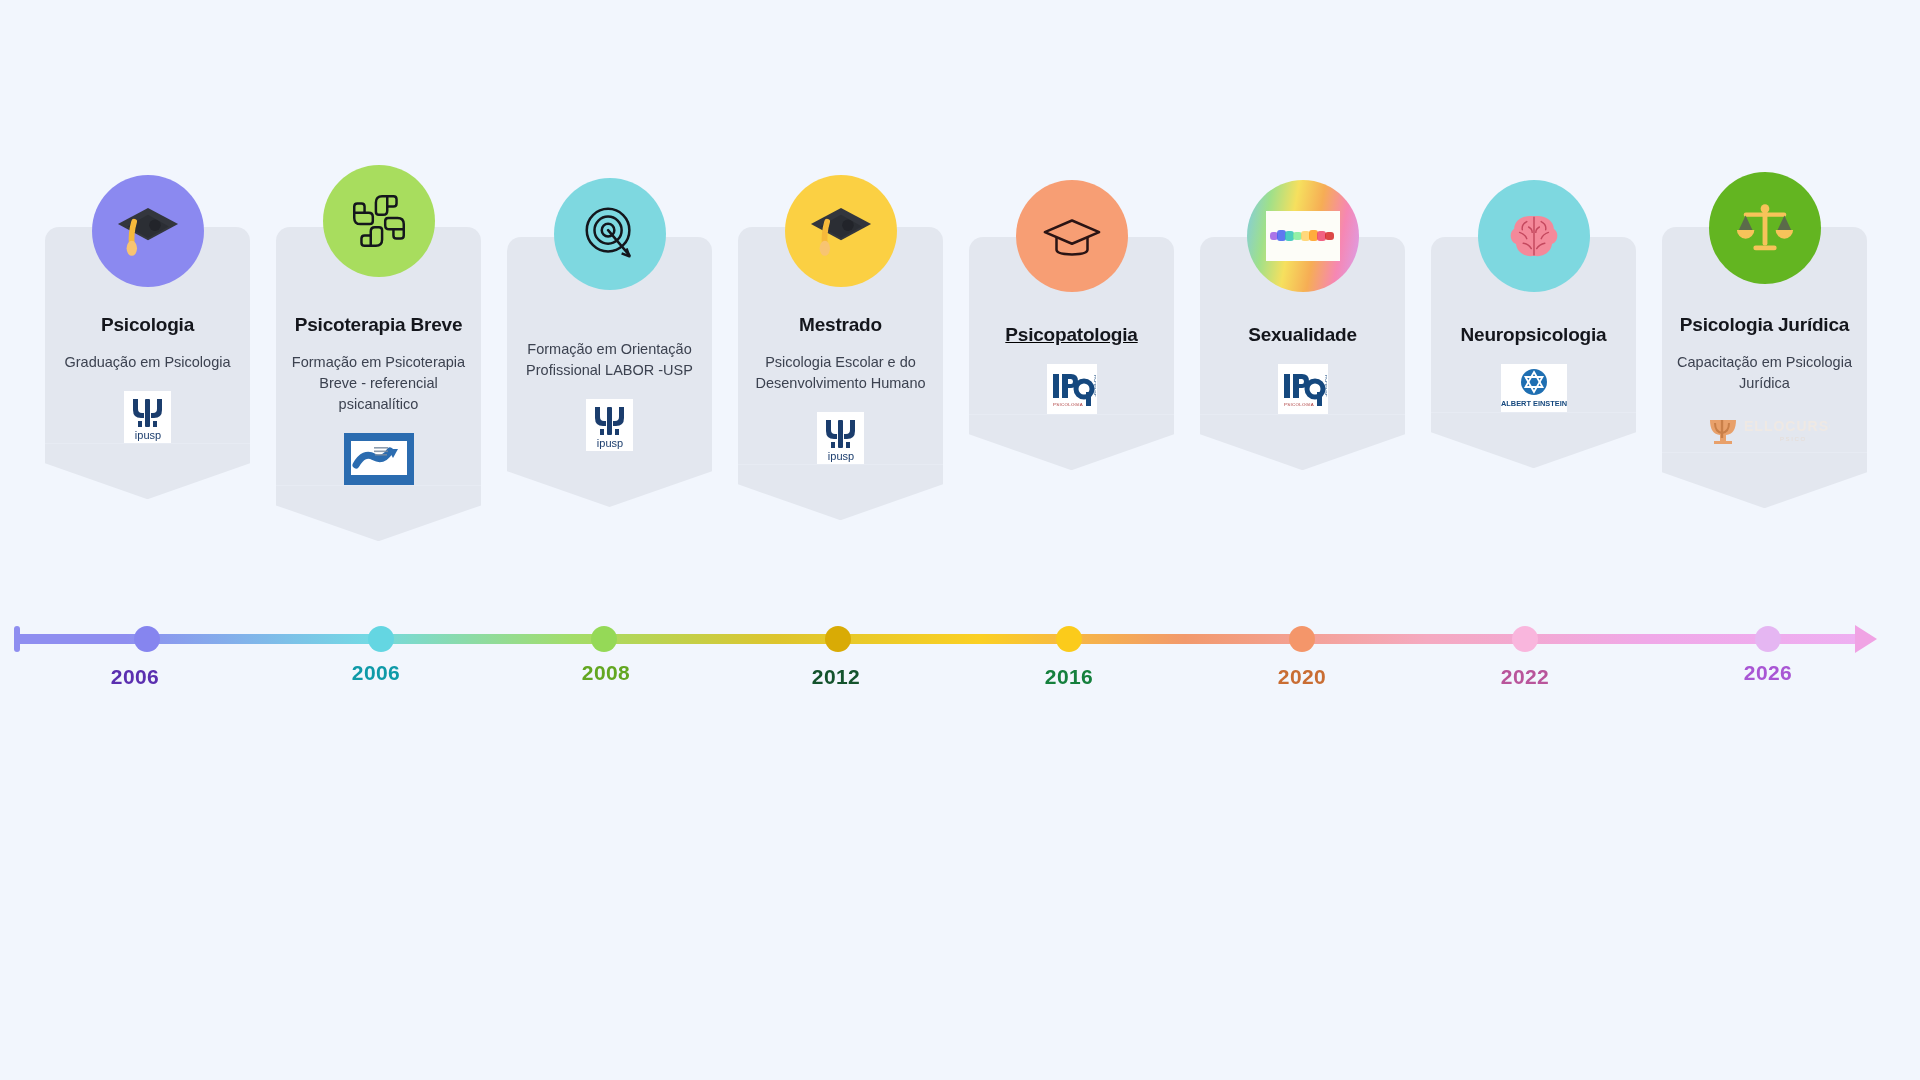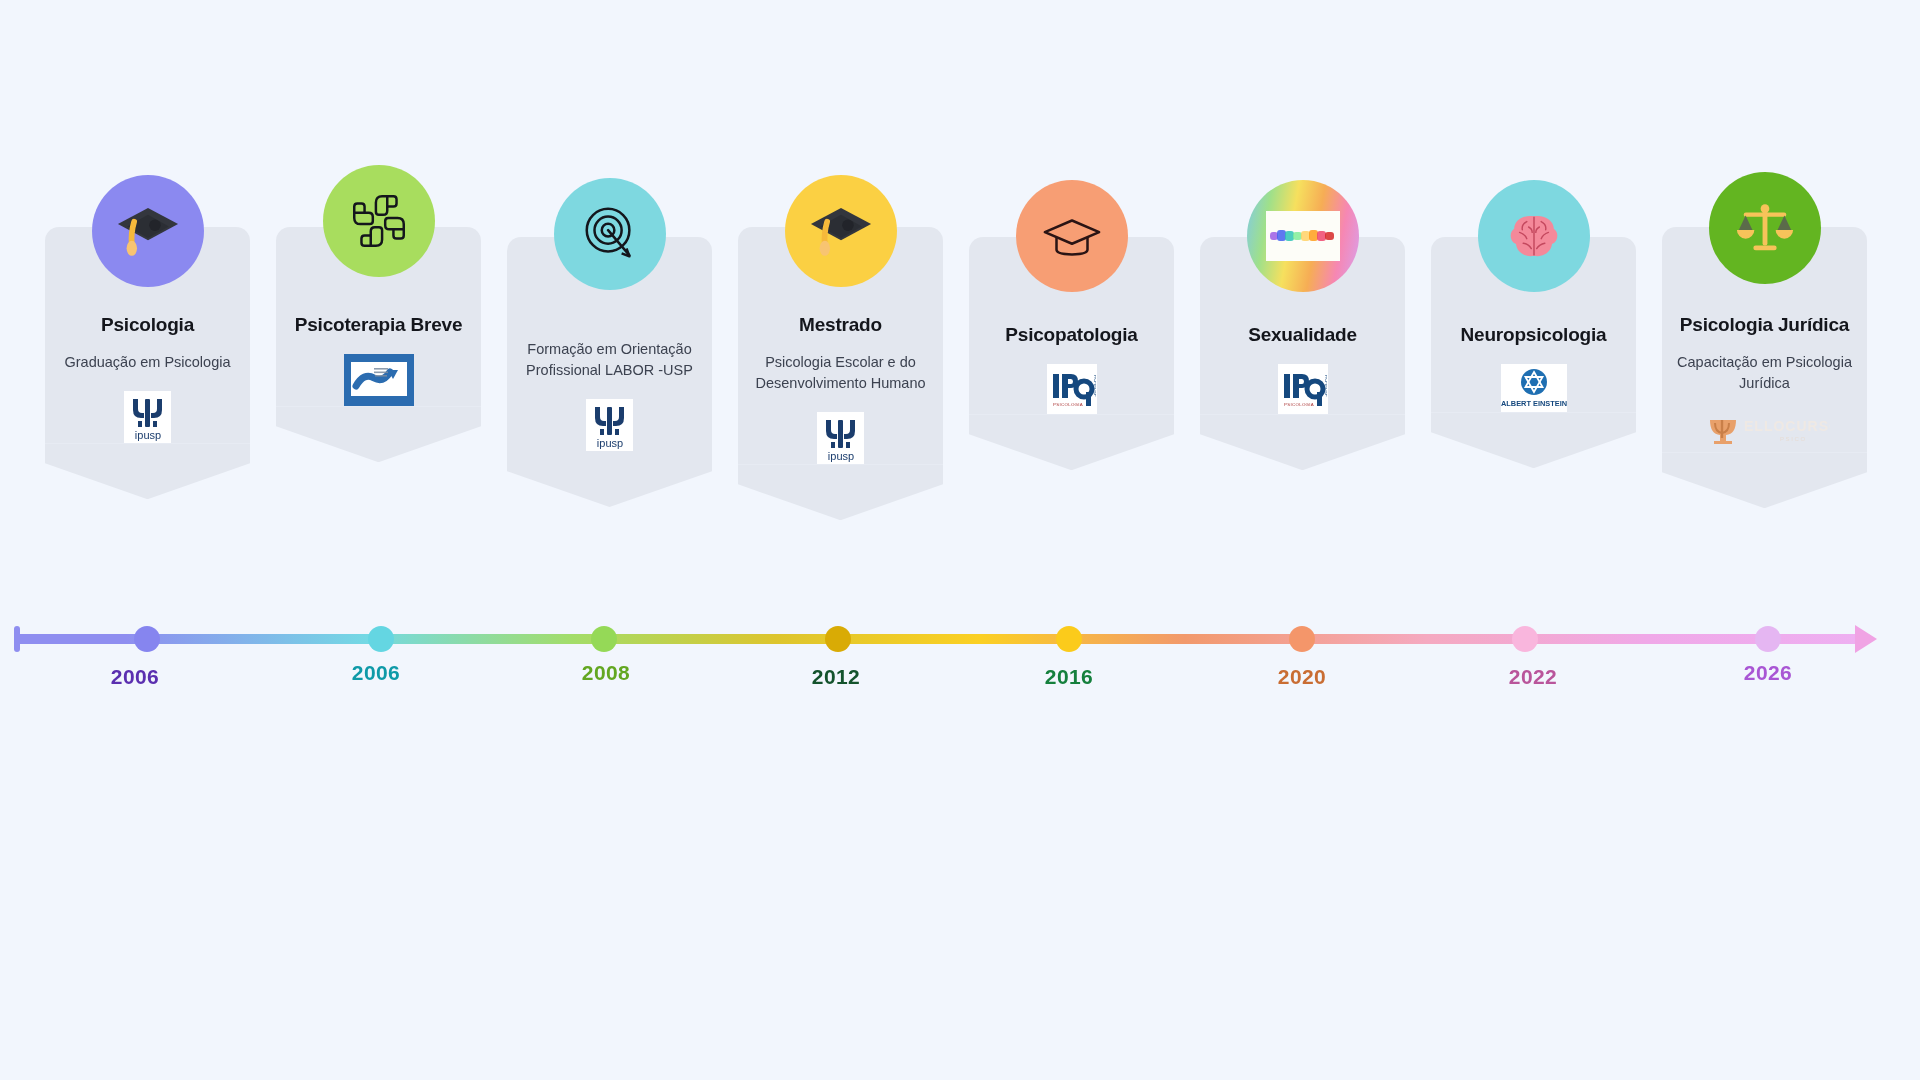--- a/index.html
+++ b/index.html
@@ -132,20 +132,21 @@
         <path d="M8 24 v-6 q0-3 3-3 h4 q3 0 3 3 v6"></path>
         <path d="M40 8 v14 q0 4 -4 4 h-4 q-3 0 -3 -3 v-9 q0 -6 6 -6 z"></path>
         <path d="M40 8 h6 q3 0 3 3 v4 q0 3 -3 3 h-6"></path>
         <path d="M56 40 h-14 q-4 0 -4 -4 v-4 q0-3 3-3 h9 q6 0 6 6 z"></path>
         <path d="M56 40 v6 q0 3 -3 3 h-4 q-3 0 -3 -3 v-6"></path>
         <path d="M24 56 v-14 q0-4 4-4 h4 q3 0 3 3 v9 q0 6 -6 6 z"></path>
         <path d="M24 56 h-6 q-3 0 -3 -3 v-4 q0-3 3-3 h6"></path>
       </svg>
           </div>
           <div class="card-title">Psicoterapia Breve</div>
+          <div class="card-desc">Formação em Psicoterapia Breve - referencial psicanalítico</div>
           <div class="logo" style="width: 70px; height: 52px;">
             <svg width="70" height="52" viewBox="0 0 70 52">
         <rect width="70" height="52" fill="#2b6cb0"></rect>
         <rect x="7" y="8" width="56" height="34" fill="#ffffff"></rect>
         <path d="M12 32 q8 -14 18 -8 q9 5 16 -6" stroke="#2b6cb0" stroke-width="7" fill="none" stroke-linecap="round"></path>
         <path d="M44 16 l10 0 l-5 9 z" fill="#2b6cb0"></path>
         <g fill="#7a8ba0" opacity=".85">
           <rect x="30" y="14" width="14" height="1.6"></rect>
           <rect x="30" y="17.5" width="14" height="1.6"></rect>
           <rect x="31" y="21" width="12" height="1.6"></rect>
@@ -203,21 +204,21 @@
           <rect x="19" y="6" width="5" height="28" rx="1"></rect>
           <path d="M12 28 h4 v6 h-4 z"></path>
           <path d="M27 28 h4 v6 h-4 z"></path>
         </g>
         <text x="22" y="46" font-family="Liberation Sans, sans-serif" font-size="11" fill="#1b3d6d" text-anchor="middle">ipusp</text>
       </svg>
           </div>
         </div>
         <div class="card-point"></div>
       </div>
-      <div class="card-wrap" style="left: 969px; top: 237px;">
+      <div class="card-wrap" style="left: 969px; top: 237px; text-decoration: underline;">
         <div class="card-body">
           <div class="badge" style="top: -57px; background: rgb(247, 158, 116);">
             <svg width="62" height="62" viewBox="0 0 64 64" fill="none" stroke="#2a1414" stroke-width="2.6" stroke-linejoin="round">
         <path d="M32 16 L60 28 L32 40 L4 28 Z"></path>
         <path d="M16 34 v12 q0 5 16 5 q16 0 16 -5 v-12"></path>
       </svg>
           </div>
           <div class="card-title">Psicopatologia</div>
           <div class="logo" style="width: 50px; height: 50px;">
             <svg width="48" height="48" viewBox="0 0 48 48">
@@ -340,18 +341,18 @@
         <div class="tl-year" style="left: 376px; top: 49px; color: rgb(15, 154, 168);">2006</div>
         <div class="tl-dot" style="left: 604px; background: rgb(149, 217, 87);"></div>
         <div class="tl-year" style="left: 606px; top: 49px; color: rgb(99, 167, 33);">2008</div>
         <div class="tl-dot" style="left: 838px; background: rgb(217, 171, 5);"></div>
         <div class="tl-year" style="left: 836px; top: 53px; color: #14532d;">2012</div>
         <div class="tl-dot" style="left: 1069px; background: rgb(251, 203, 27);"></div>
         <div class="tl-year" style="left: 1069px; top: 53px; color: #15803d;">2016</div>
         <div class="tl-dot" style="left: 1302px; background: rgb(244, 150, 106);"></div>
         <div class="tl-year" style="left: 1302px; top: 53px; color: rgb(201, 109, 51);">2020</div>
         <div class="tl-dot" style="left: 1525px; background: rgb(249, 182, 221);"></div>
-        <div class="tl-year" style="left: 1525px; top: 53px; color: rgb(185, 85, 155); margin-left: 8px;">2022</div>
+        <div class="tl-year" style="left: 1525px; top: 53px; color: rgb(185, 85, 155);">2022</div>
         <div class="tl-dot" style="left: 1768px; background: rgb(229, 182, 242);"></div>
         <div class="tl-year" style="left: 1768px; top: 49px; color: rgb(169, 86, 212);">2026</div>
       </div>
   </div>
 </div>
 
 </body></html>

